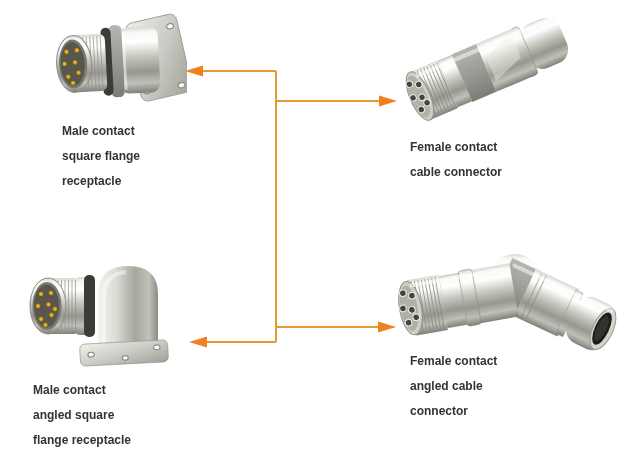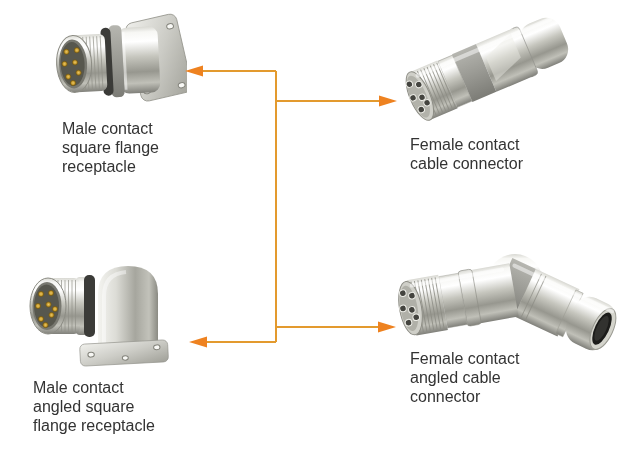--- a/index.html
+++ b/index.html
@@ -1,22 +1,22 @@
 <!DOCTYPE html>
 <html><head>
 <meta charset="utf-8">
 <style>
   html,body{margin:0;padding:0;background:#ffffff;}
   .canvas{
     position:relative;width:638px;height:466px;background:#ffffff;overflow:hidden;
     font-family:"Liberation Sans",sans-serif;
   }
   .product-label{
-    position:absolute;white-space:pre-line;font-size:16px;line-height:19px;
-    color:#333333;font-weight:400;
+    position:absolute;white-space:pre-line;font-size:12px;line-height:25px;
+    color:#333333;font-weight:700;
   }
   .illo{position:absolute;display:block;}
   .arrows{position:absolute;left:0;top:0;pointer-events:none;}
 </style>
 </head>
 <body>
 
 <div class="canvas">
 
   <svg width="0" height="0" style="position:absolute" aria-hidden="true">

